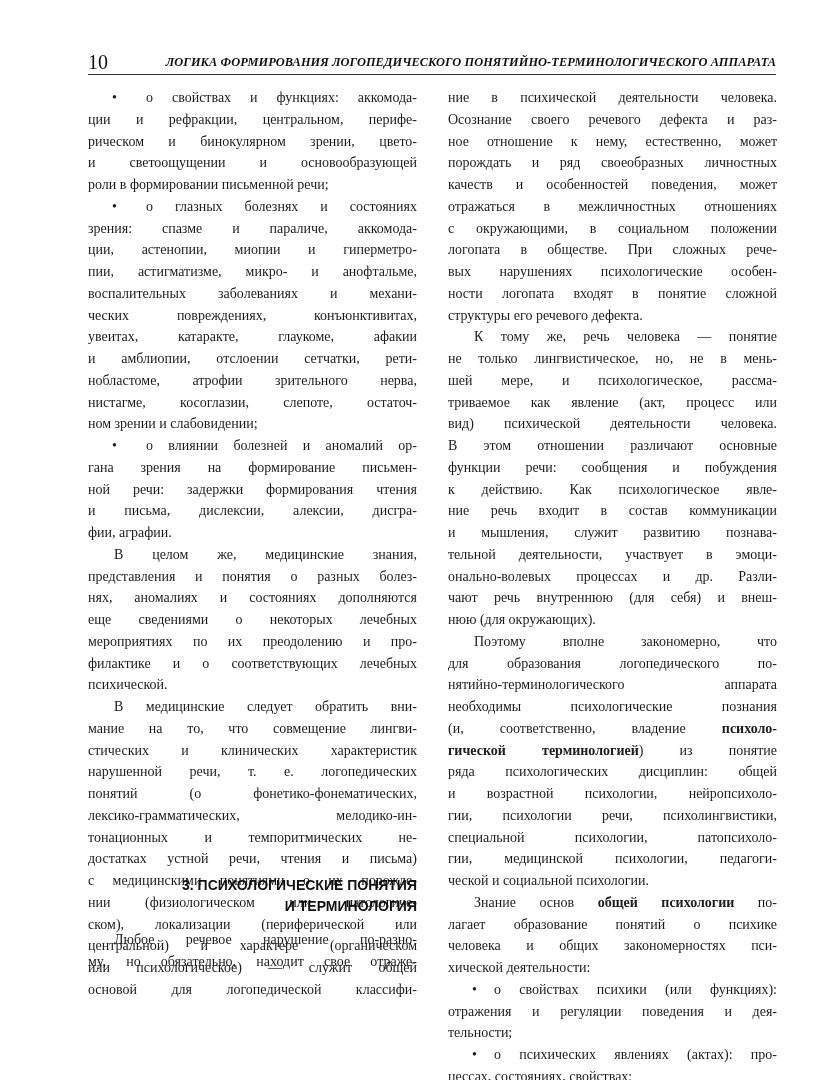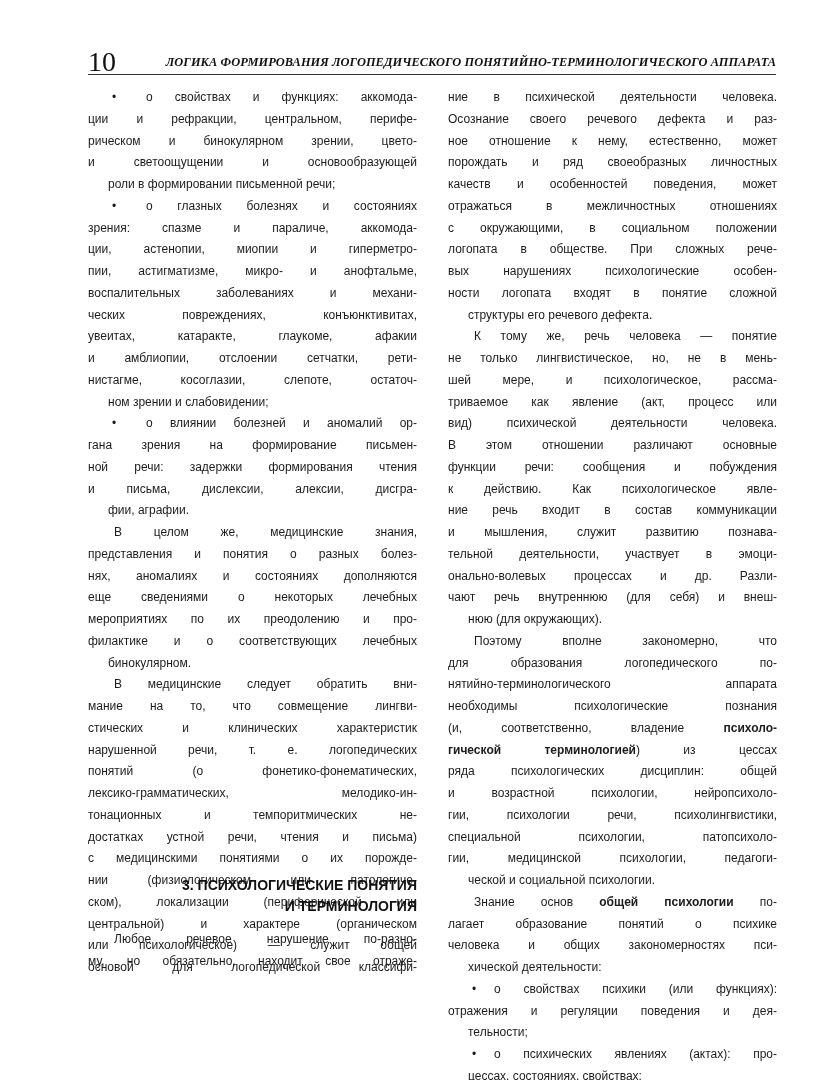--- a/index.html
+++ b/index.html
@@ -1,24 +1,24 @@
 <!DOCTYPE html>
 <html><head>
 <meta charset="utf-8">
 <style>
   html, body { margin:0; padding:0; background:#ffffff; }
   body { width:816px; height:1080px; position:relative; overflow:hidden; color:#1a1a1a; }
   .header { position:absolute; left:88px; top:50px; width:688px; height:24px; border-bottom:1.5px solid #333; }
-  .page-num { position:absolute; left:0; top:0; font-family:"Liberation Serif", serif; font-size:28px; line-height:24px; color:#111; }
+  .page-num { position:absolute; left:0; top:0; font-family:"Liberation Serif", serif; font-size:20px; line-height:24px; color:#111; }
   .running-title { position:absolute; right:0; top:2px; font-family:"Liberation Serif", serif; font-style:italic; font-weight:bold; font-size:12.4px; line-height:20px; letter-spacing:0.05px; color:#111; white-space:nowrap; }
-  .col { position:absolute; top:87px; font-family:Liberation Sans, sans-serif; font-size:12px; line-height:21.75px; color:#1c1c1c; }
+  .col { position:absolute; top:87px; font-family:Liberation Serif, serif; font-size:14px; line-height:21.75px; color:#1c1c1c; }
   .col.left { left:88px; width:329px; }
   .col.right { left:448px; width:329px; }
   .ln { display:block; height:21.75px; text-align:justify; text-align-last:justify; white-space:nowrap; overflow:visible; }
-  .ln.last { text-align-last:left;margin-left:20px; }
+  .ln.last { text-align-last:left; }
   .ln.ind { padding-left:26px; }
   .ln.bul { padding-left:24px; }
   .ln span.b { font-weight:bold; }
   .bullet { display:inline-block; width:34px; text-align:left; }
   .bullet.narrow { width:22px; }
   .heading { position:absolute; left:88px; top:875px; width:329px; font-family:"Liberation Sans", sans-serif; font-weight:bold; font-size:14px; line-height:21px; text-align:right; color:#111; }
 </style>
 </head>
 <body>
 
@@ -34,34 +34,35 @@
   <span class="ln">и светоощущении и основообразующей</span>
   <span class="ln last">роли в формировании письменной речи;</span>
   <span class="ln bul"><span class="bullet">•</span><span>о глазных болезнях и состояниях</span></span>
   <span class="ln">зрения: спазме и параличе, аккомода-</span>
   <span class="ln">ции, астенопии, миопии и гиперметро-</span>
   <span class="ln">пии, астигматизме, микро- и анофтальме,</span>
   <span class="ln">воспалительных заболеваниях и механи-</span>
   <span class="ln">ческих повреждениях, конъюнктивитах,</span>
   <span class="ln">увеитах, катаракте, глаукоме, афакии</span>
   <span class="ln">и амблиопии, отслоении сетчатки, рети-</span>
+  <span class="ln">нобластоме, атрофии зрительного нерва,</span>
   <span class="ln">нистагме, косоглазии, слепоте, остаточ-</span>
   <span class="ln last">ном зрении и слабовидении;</span>
   <span class="ln bul"><span class="bullet">•</span><span>о влиянии болезней и аномалий ор-</span></span>
   <span class="ln">гана зрения на формирование письмен-</span>
   <span class="ln">ной речи: задержки формирования чтения</span>
   <span class="ln">и письма, дислексии, алексии, дисгра-</span>
   <span class="ln last">фии, аграфии.</span>
   <span class="ln ind">В целом же, медицинские знания,</span>
   <span class="ln">представления и понятия о разных болез-</span>
   <span class="ln">нях, аномалиях и состояниях дополняются</span>
   <span class="ln">еще сведениями о некоторых лечебных</span>
   <span class="ln">мероприятиях по их преодолению и про-</span>
   <span class="ln">филактике и о соответствующих лечебных</span>
-  <span class="ln last">бинокулярном.</span>
+  <span class="ln last">психической.</span>
   <span class="ln ind">В медицинские следует обратить вни-</span>
   <span class="ln">мание на то, что совмещение лингви-</span>
   <span class="ln">стических и клинических характеристик</span>
   <span class="ln">нарушенной речи, т. е. логопедических</span>
   <span class="ln">понятий (о фонетико-фонематических,</span>
   <span class="ln">лексико-грамматических, мелодико-ин-</span>
   <span class="ln">тонационных и темпоритмических не-</span>
   <span class="ln">достатках устной речи, чтения и письма)</span>
   <span class="ln">с медицинскими понятиями о их порожде-</span>
   <span class="ln">нии (физиологическом или патологиче-</span>
@@ -105,21 +106,21 @@
   <span class="ln">и мышления, служит развитию познава-</span>
   <span class="ln">тельной деятельности, участвует в эмоци-</span>
   <span class="ln">онально-волевых процессах и др. Разли-</span>
   <span class="ln">чают речь внутреннюю (для себя) и внеш-</span>
   <span class="ln last">нюю (для окружающих).</span>
   <span class="ln ind">Поэтому вполне закономерно, что</span>
   <span class="ln">для образования логопедического по-</span>
   <span class="ln">нятийно-терминологического аппарата</span>
   <span class="ln">необходимы психологические познания</span>
   <span class="ln"><span>(и, соответственно, владение </span><span class="b">психоло-</span></span>
-  <span class="ln"><span class="b">гической терминологией</span><span>) из цессах</span></span>
+  <span class="ln"><span class="b">гической терминологией</span><span>) из понятие</span></span>
   <span class="ln">ряда психологических дисциплин: общей</span>
   <span class="ln">и возрастной психологии, нейропсихоло-</span>
   <span class="ln">гии, психологии речи, психолингвистики,</span>
   <span class="ln">специальной психологии, патопсихоло-</span>
   <span class="ln">гии, медицинской психологии, педагоги-</span>
   <span class="ln last">ческой и социальной психологии.</span>
   <span class="ln ind"><span>Знание основ </span><span class="b">общей психологии</span><span> по-</span></span>
   <span class="ln">лагает образование понятий о психике</span>
   <span class="ln">человека и общих закономерностях пси-</span>
   <span class="ln last">хической деятельности:</span>

